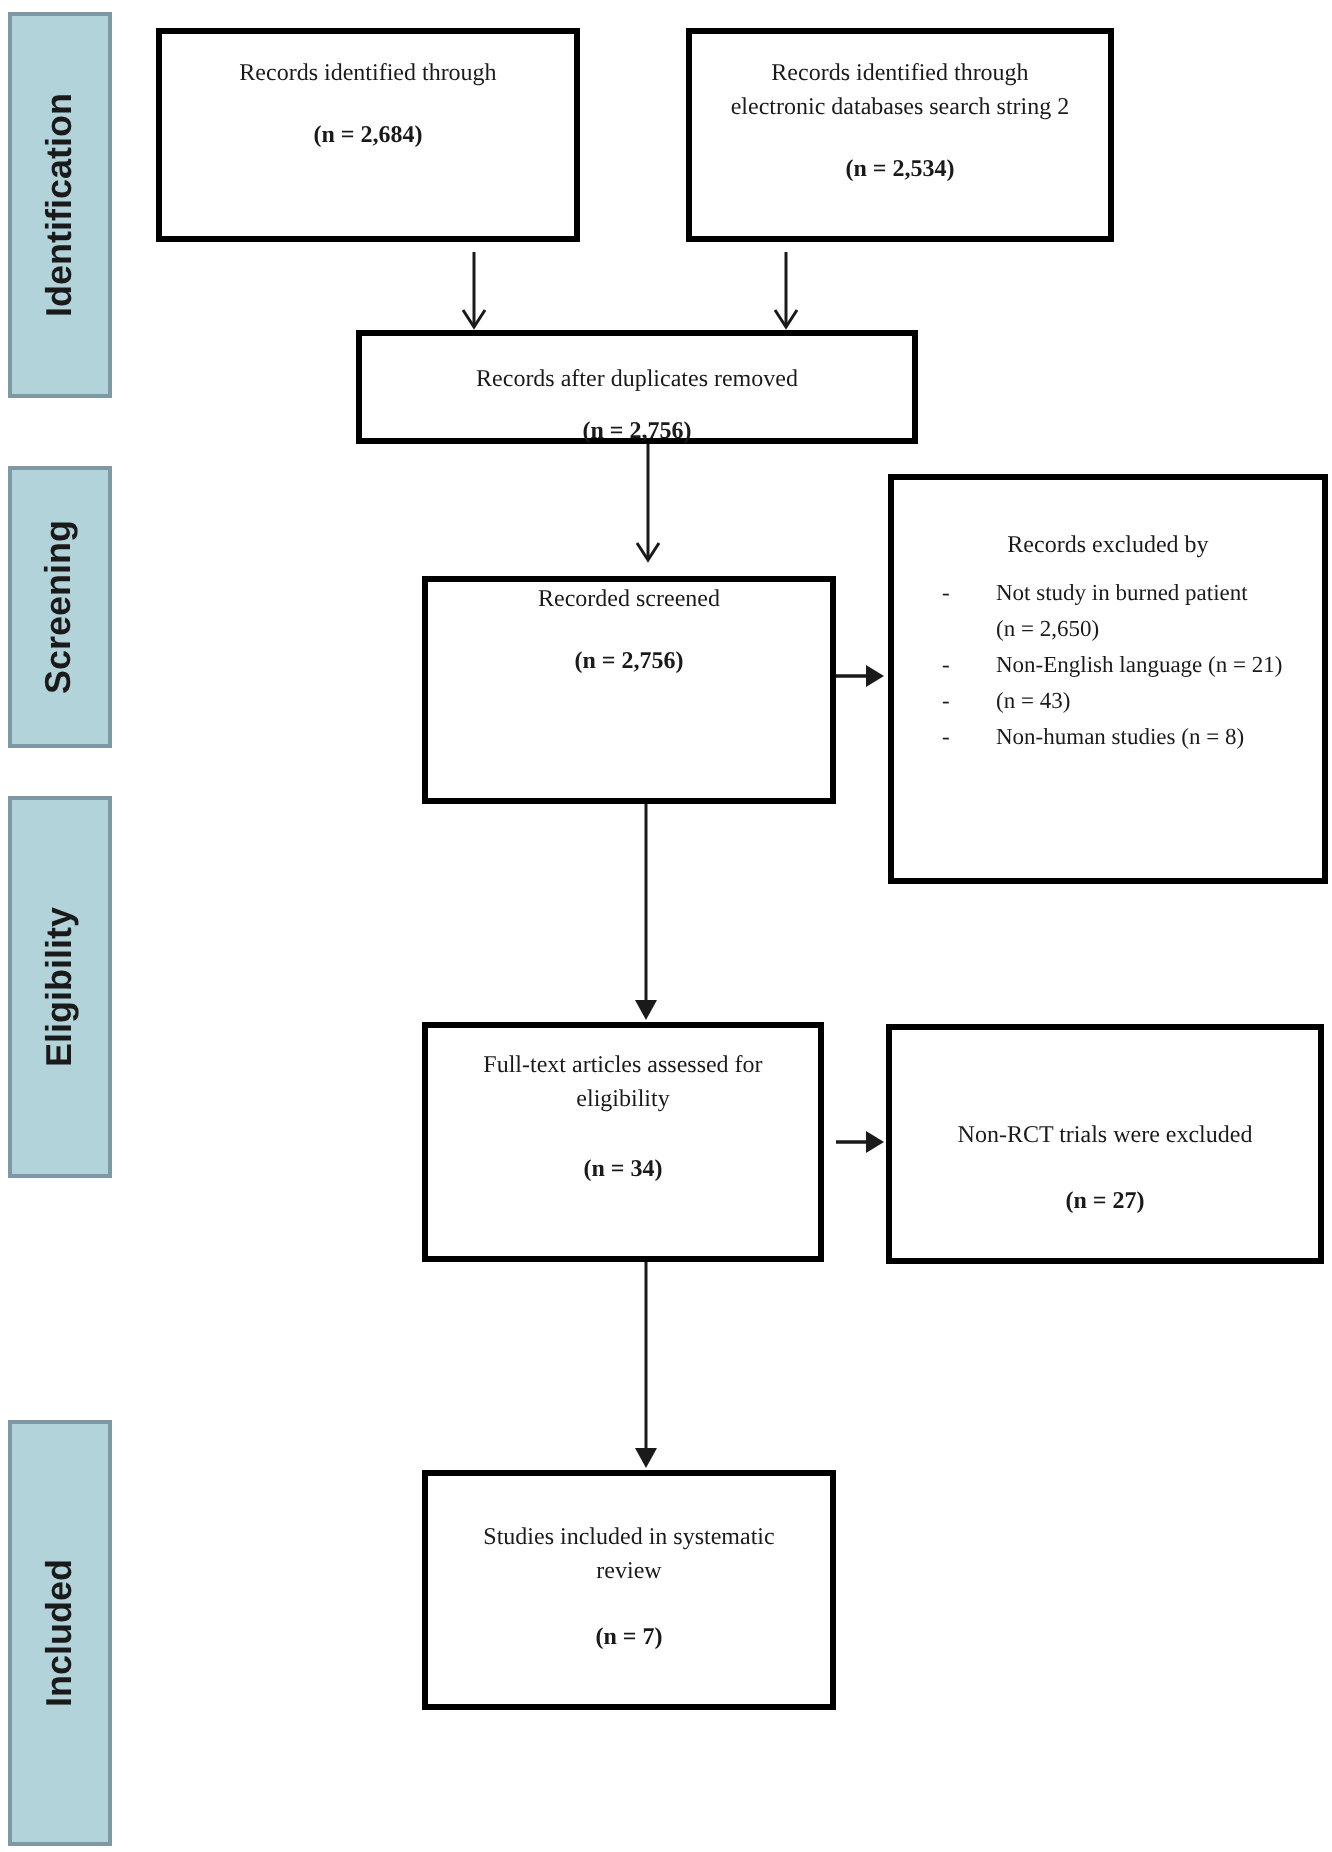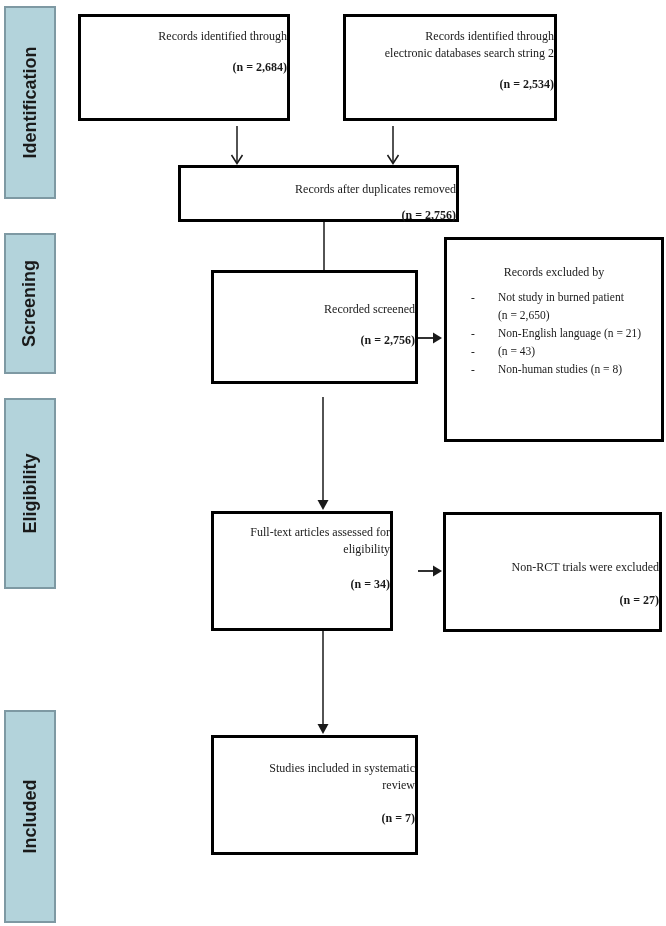--- a/index.html
+++ b/index.html
@@ -43,21 +43,21 @@
     white-space: nowrap;
     font-family: "Liberation Sans", sans-serif;
     font-weight: bold;
     font-size: 18px;
     color: var(--text);
   }
   .fbox {
     position: absolute;
     background: #ffffff;
     border: 3px solid var(--box-border);
-    text-align: right;
+    text-align: center;
     font-size: 12px;
     line-height: 17px;
   }
   .fbox .n { display: block; font-weight: bold; }
   .excluded { text-align: left; }
   .ex-title { text-align: center; }
   .ex-list { margin-top: 7px; padding-left: 24px; padding-right: 4px; }
   .ex-item {
     display: grid;
     grid-template-columns: 27px 1fr;
@@ -116,21 +116,21 @@
   <div class="fbox" style="left:343px;top:14px;width:214px;height:107px;padding-top:11px">
     <div>Records identified through</div>
     <div>electronic databases search string 2</div>
     <div class="n" style="margin-top:14px">(n = 2,534)</div>
   </div>
   <div class="fbox" style="left:178px;top:165px;width:281px;height:57px;padding-top:13px">
     <div>Records after duplicates removed</div>
     <div class="n" style="margin-top:9px">(n = 2,756)</div>
   </div>
 
-  <div class="fbox" style="left:211px;top:270px;width:207px;height:114px;padding-top:28px">
+  <div class="fbox" style="left:211px;top:288px;width:207px;height:114px;padding-top:0">
     <div>Recorded screened</div>
     <div class="n" style="margin-top:14px">(n = 2,756)</div>
   </div>
 
   <div class="fbox excluded" style="left:444px;top:237px;width:220px;height:205px;padding-top:24px">
     <div class="ex-title">Records excluded by</div>
     <div class="ex-list">
       <div class="ex-item">
         <span class="dash">-</span>
         <span class="ex-text">
@@ -154,21 +154,21 @@
       <div class="ex-item">
         <span class="dash">-</span>
         <span class="ex-text">
           <span class="l">Non-human studies (n = 8)</span>
           <span class="l"></span>
         </span>
       </div>
     </div>
   </div>
 
-  <div class="fbox" style="left:211px;top:511px;width:182px;height:120px;padding-top:10px">
+  <div class="fbox" style="left:211px;top:511px;width:201px;height:120px;padding-top:10px">
     <div>Full-text articles assessed for</div>
     <div>eligibility</div>
     <div class="n" style="margin-top:18px">(n = 34)</div>
   </div>
   <div class="fbox" style="left:443px;top:512px;width:219px;height:120px;padding-top:44px">
     <div>Non-RCT trials were excluded</div>
     <div class="n" style="margin-top:16px">(n = 27)</div>
   </div>
 
   <div class="fbox" style="left:211px;top:735px;width:207px;height:120px;padding-top:22px">

